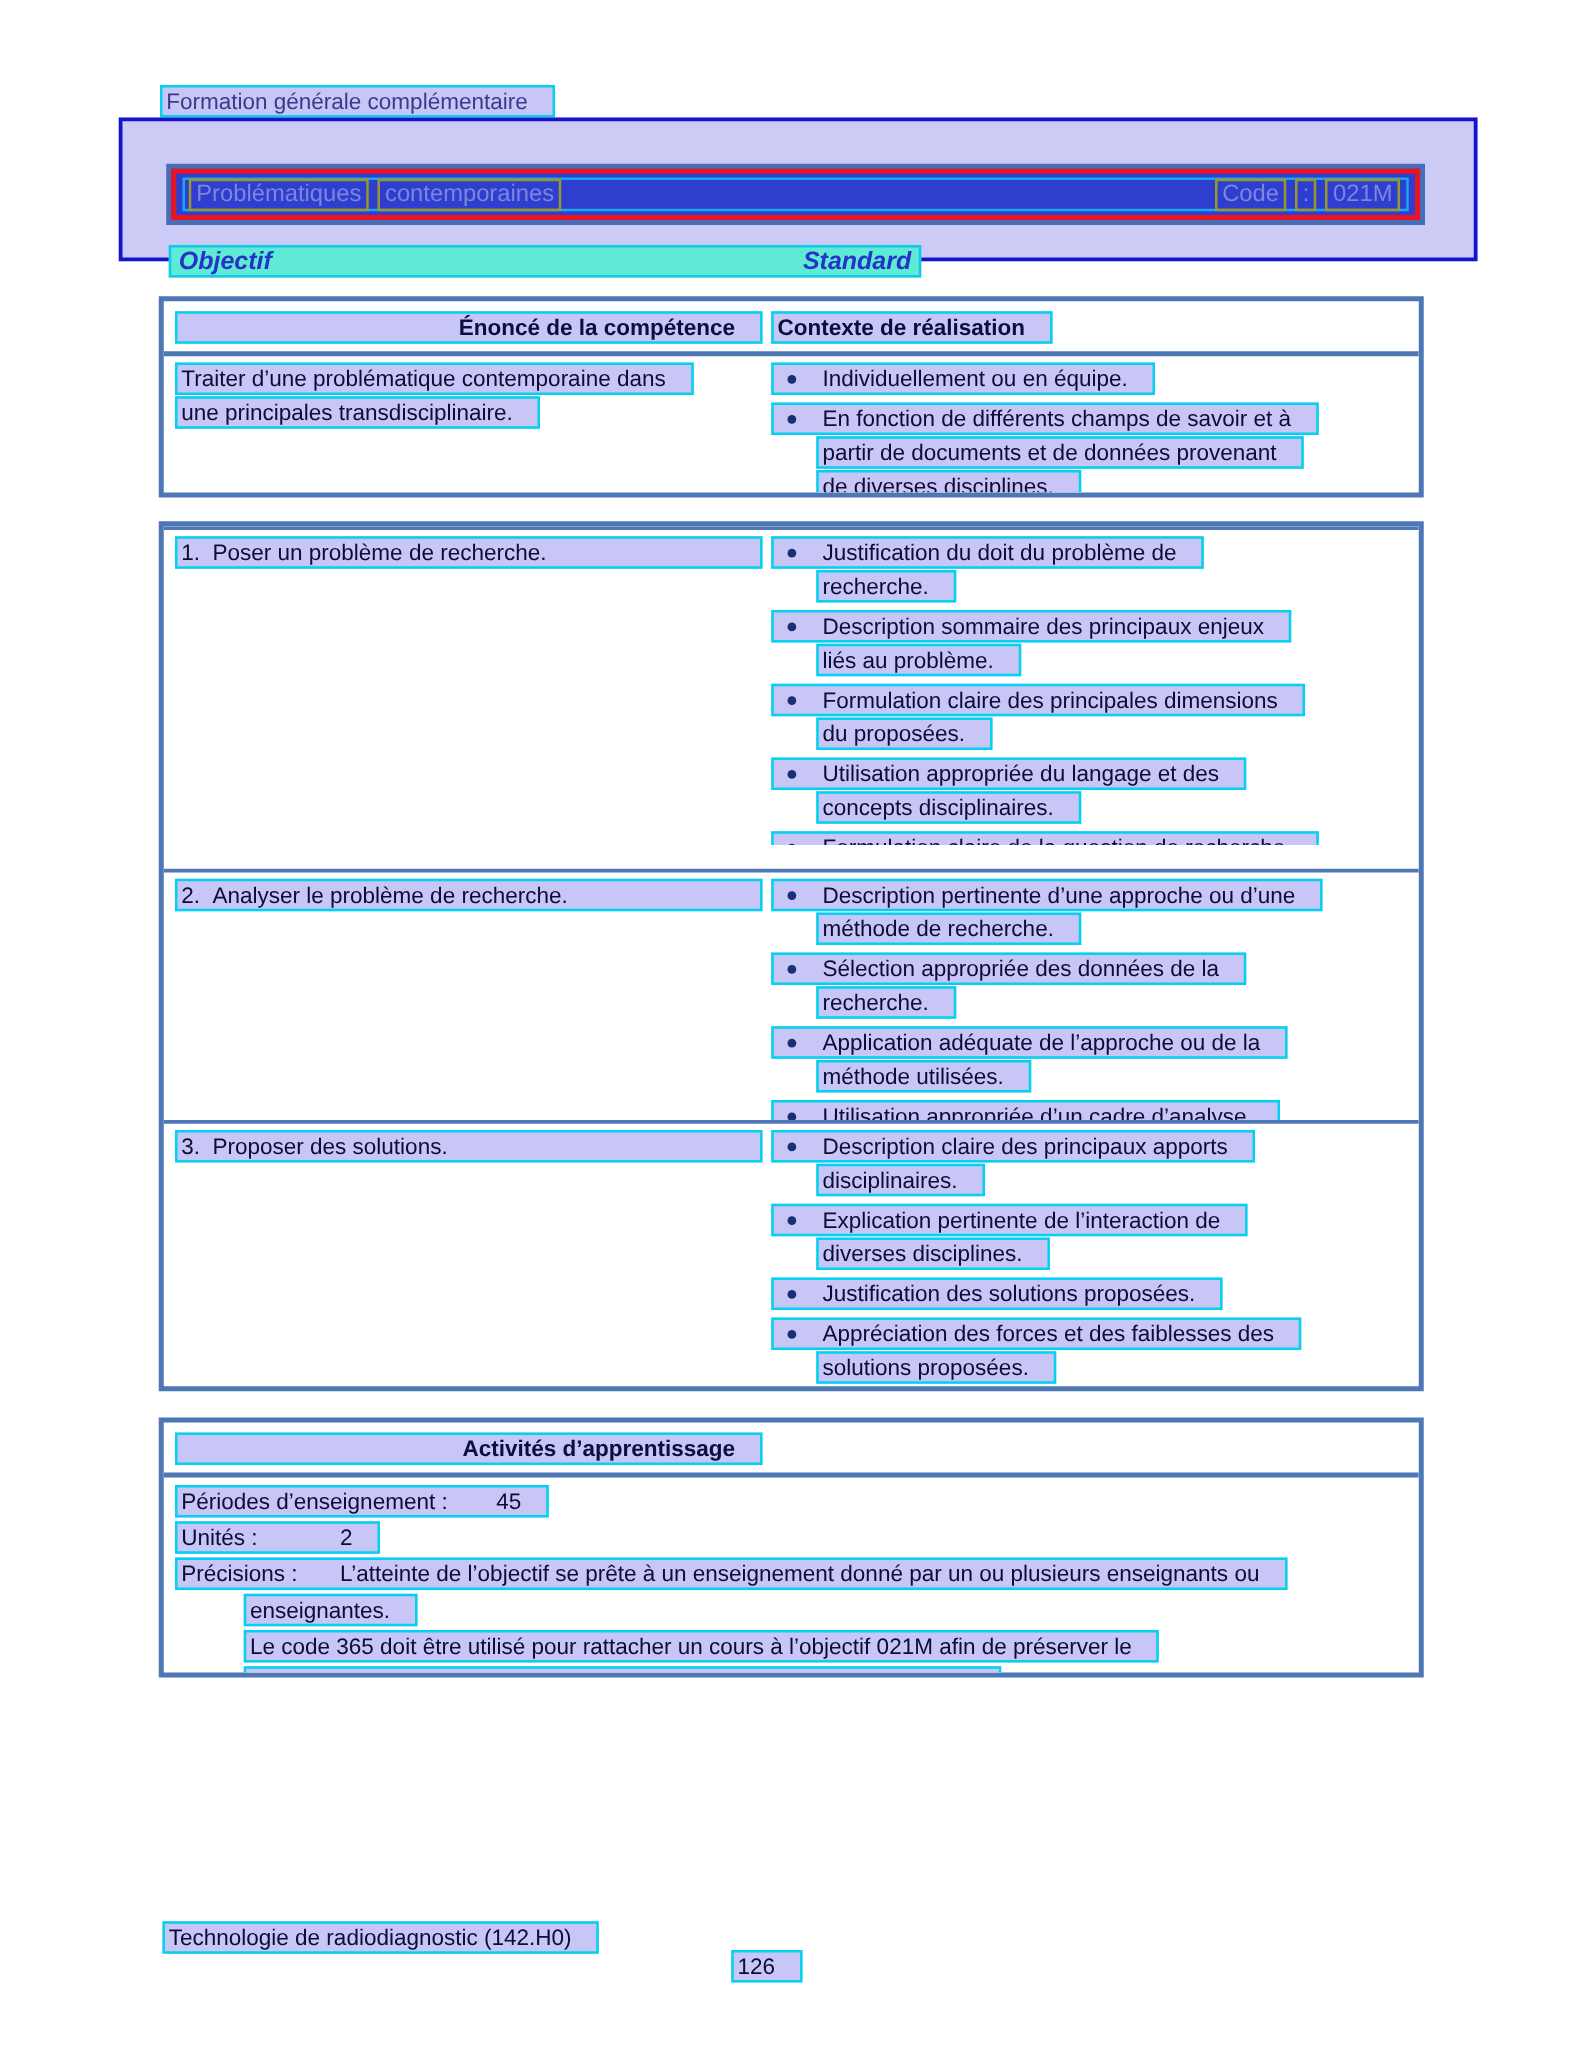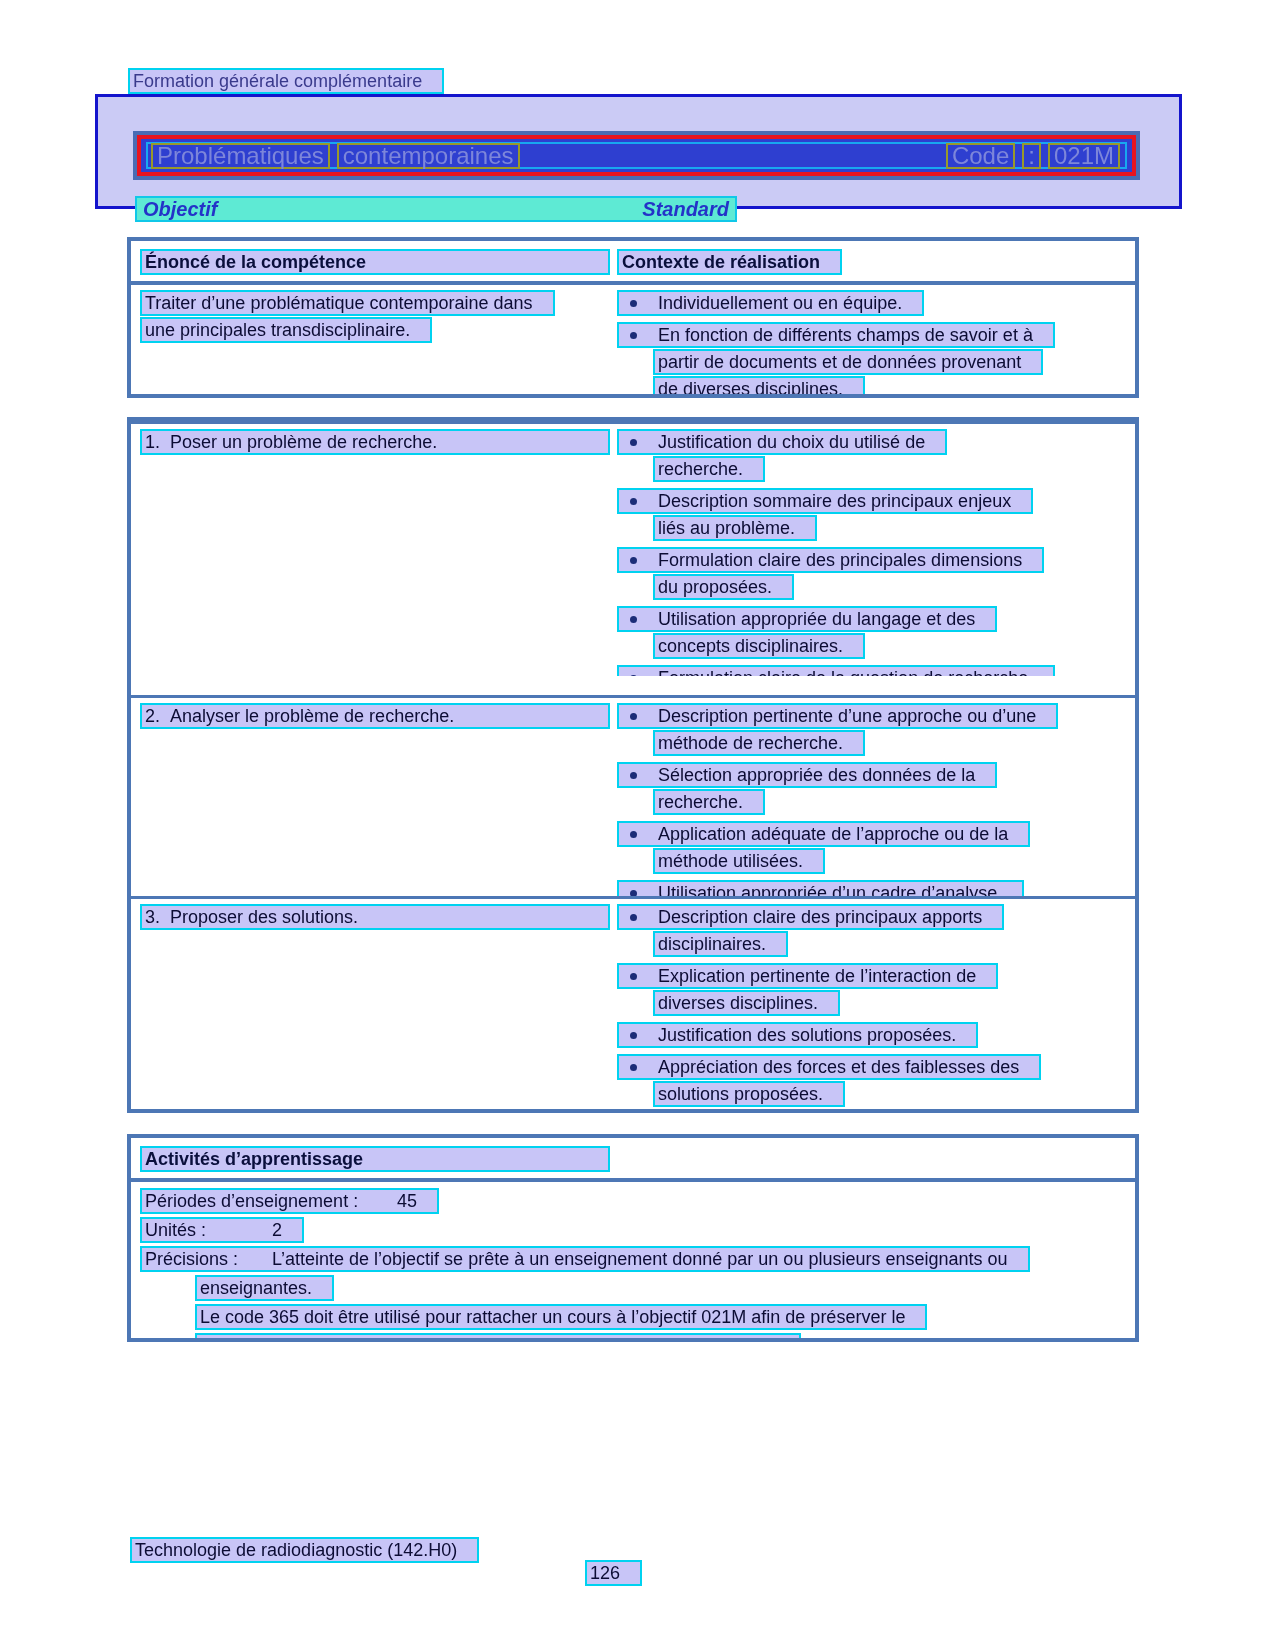--- a/index.html
+++ b/index.html
@@ -39,21 +39,21 @@
     position:absolute;left:5px;right:5px;top:3px;bottom:3px;
     border:2px solid #18a8f0;pointer-events:none;
   }
   #titlebar-content{
     position:relative;display:flex;justify-content:space-between;align-items:center;
     width:100%;padding:0 12px 0 10px;box-sizing:border-box;
   }
   .wgroup{display:flex;gap:7px;align-items:center;}
   .wbox{
     border:2px solid #99992a;color:#7d86da;background:transparent;
-    font-size:24px;line-height:22px;padding:0 4px;white-space:nowrap;
+    font-size:19px;line-height:22px;padding:0 4px;white-space:nowrap;
   }
   
   #band{
     position:absolute;left:37px;top:99px;width:602px;height:26px;
     background:#5eead4;border:2px solid #10c8e8;box-sizing:border-box;
     display:flex;justify-content:space-between;align-items:center;
     padding:0 6px;z-index:3;
     font-size:20px;font-weight:bold;font-style:italic;color:#2433c8;
   }
   
@@ -62,21 +62,21 @@
     box-sizing:border-box;display:flex;flex-direction:column;overflow:hidden;
   }
   #t1{top:237px;height:161px;}
   #t2{top:417px;height:696px;}
   #t3{top:1134px;height:208px;}
   .thead{
     display:flex;align-items:flex-start;
     border-bottom:4px solid #4d77b5;
     padding:8px 0 6px 0;flex:0 0 auto;
   }
-  .th-left{margin-left:9px;width:470px;font-weight:bold;color:#0a0f3c;}
+  .th-left{margin-left:9px;width:470px;font-weight:bold;color:#0a0f3c;text-align:right;}
   .th-right{margin-left:7px;font-weight:bold;color:#0a0f3c;}
   .tbody{display:flex;flex:1 1 auto;overflow:hidden;}
   .col-left{width:486px;flex:0 0 486px;padding:5px 0 0 9px;box-sizing:border-box;}
   .col-right{flex:1 1 auto;padding:5px 6px 0 0;}
   .rowlabel{width:470px;}
   .bullet{margin-bottom:6px;}
   .bline{margin-bottom:1px;}
   .bline.cont{margin-left:36px;}
   .dot{
     width:7px;height:7px;border-radius:50%;background:#1c2d78;
@@ -145,21 +145,21 @@
 </div>
 
 <div class="tbl abs" id="t2">
   <div id="t2-rows" style="display:flex;flex-direction:column;flex:1 1 auto;">
       <div class="trow" style="height: 252px;">
         <div class="col-left">
           <div class="hl rowlabel">1.&nbsp;&nbsp;Poser un problème de recherche.</div>
         </div>
         <div class="col-right">
           <div class="bullet">
-            <div class="hl bline first"><span class="dot"></span><span>Justification du choix du utilisé de</span></div>
+            <div class="hl bline first"><span class="dot"></span><span>Justification du doit du problème de</span></div>
             <div class="hl bline cont"><span>recherche.</span></div>
           </div>
           <div class="bullet">
             <div class="hl bline first"><span class="dot"></span><span>Description sommaire des principaux enjeux</span></div>
             <div class="hl bline cont"><span>liés au problème.</span></div>
           </div>
           <div class="bullet">
             <div class="hl bline first"><span class="dot"></span><span>Formulation claire des principales dimensions</span></div>
             <div class="hl bline cont"><span>du proposées.</span></div>
           </div>

